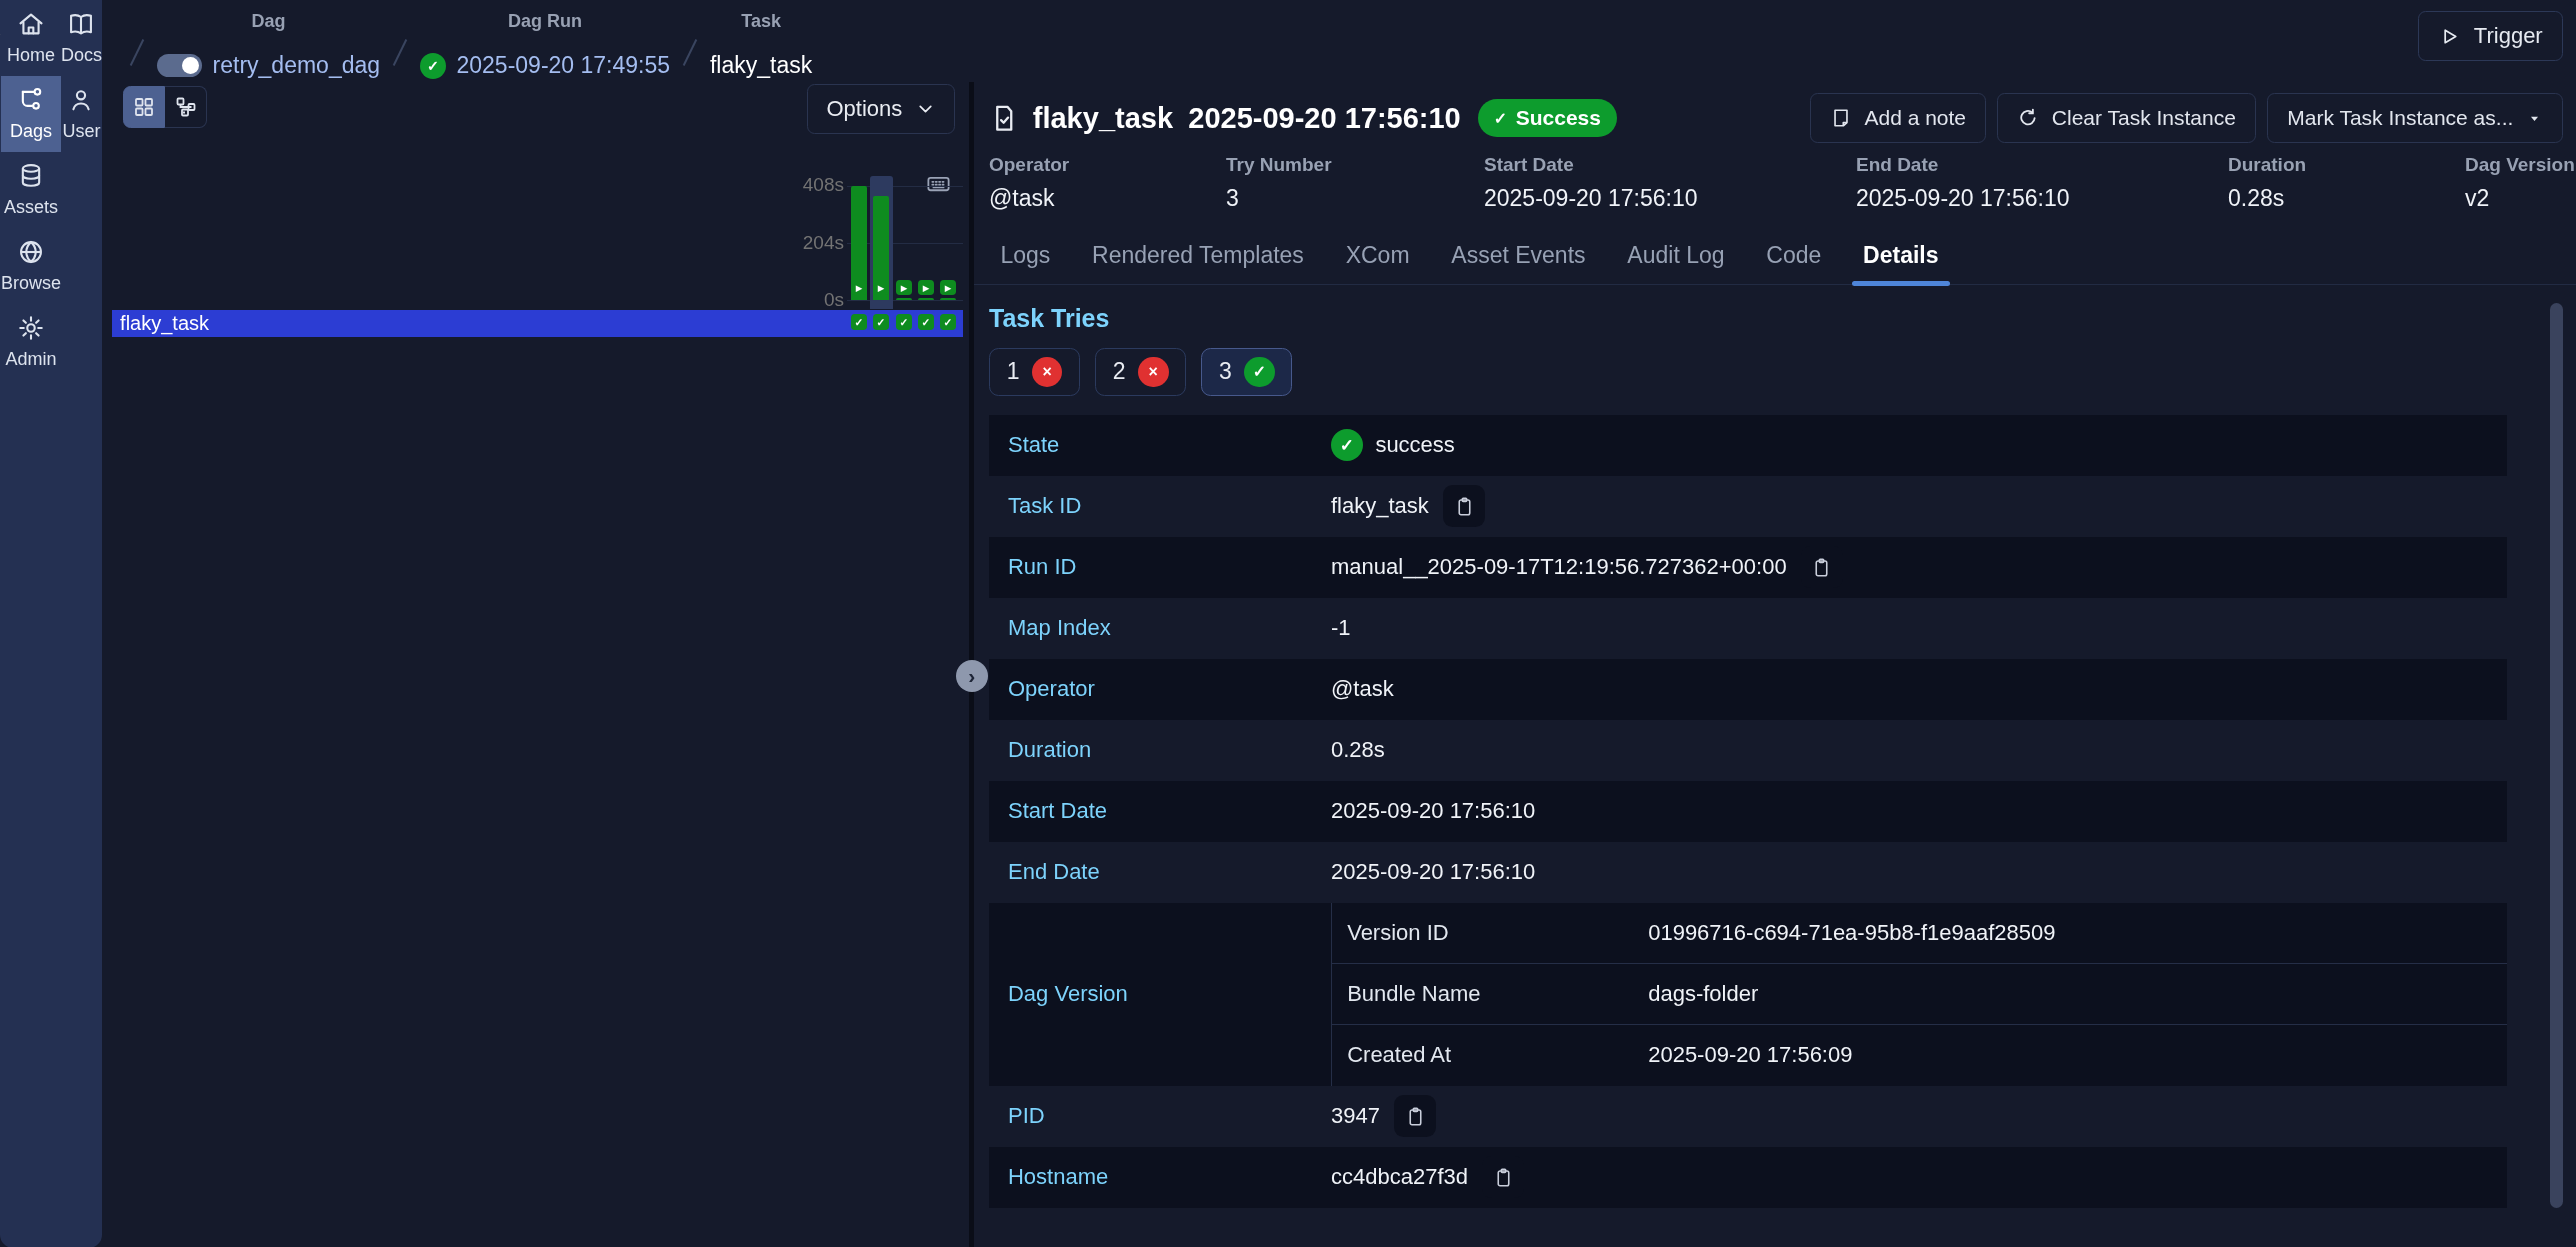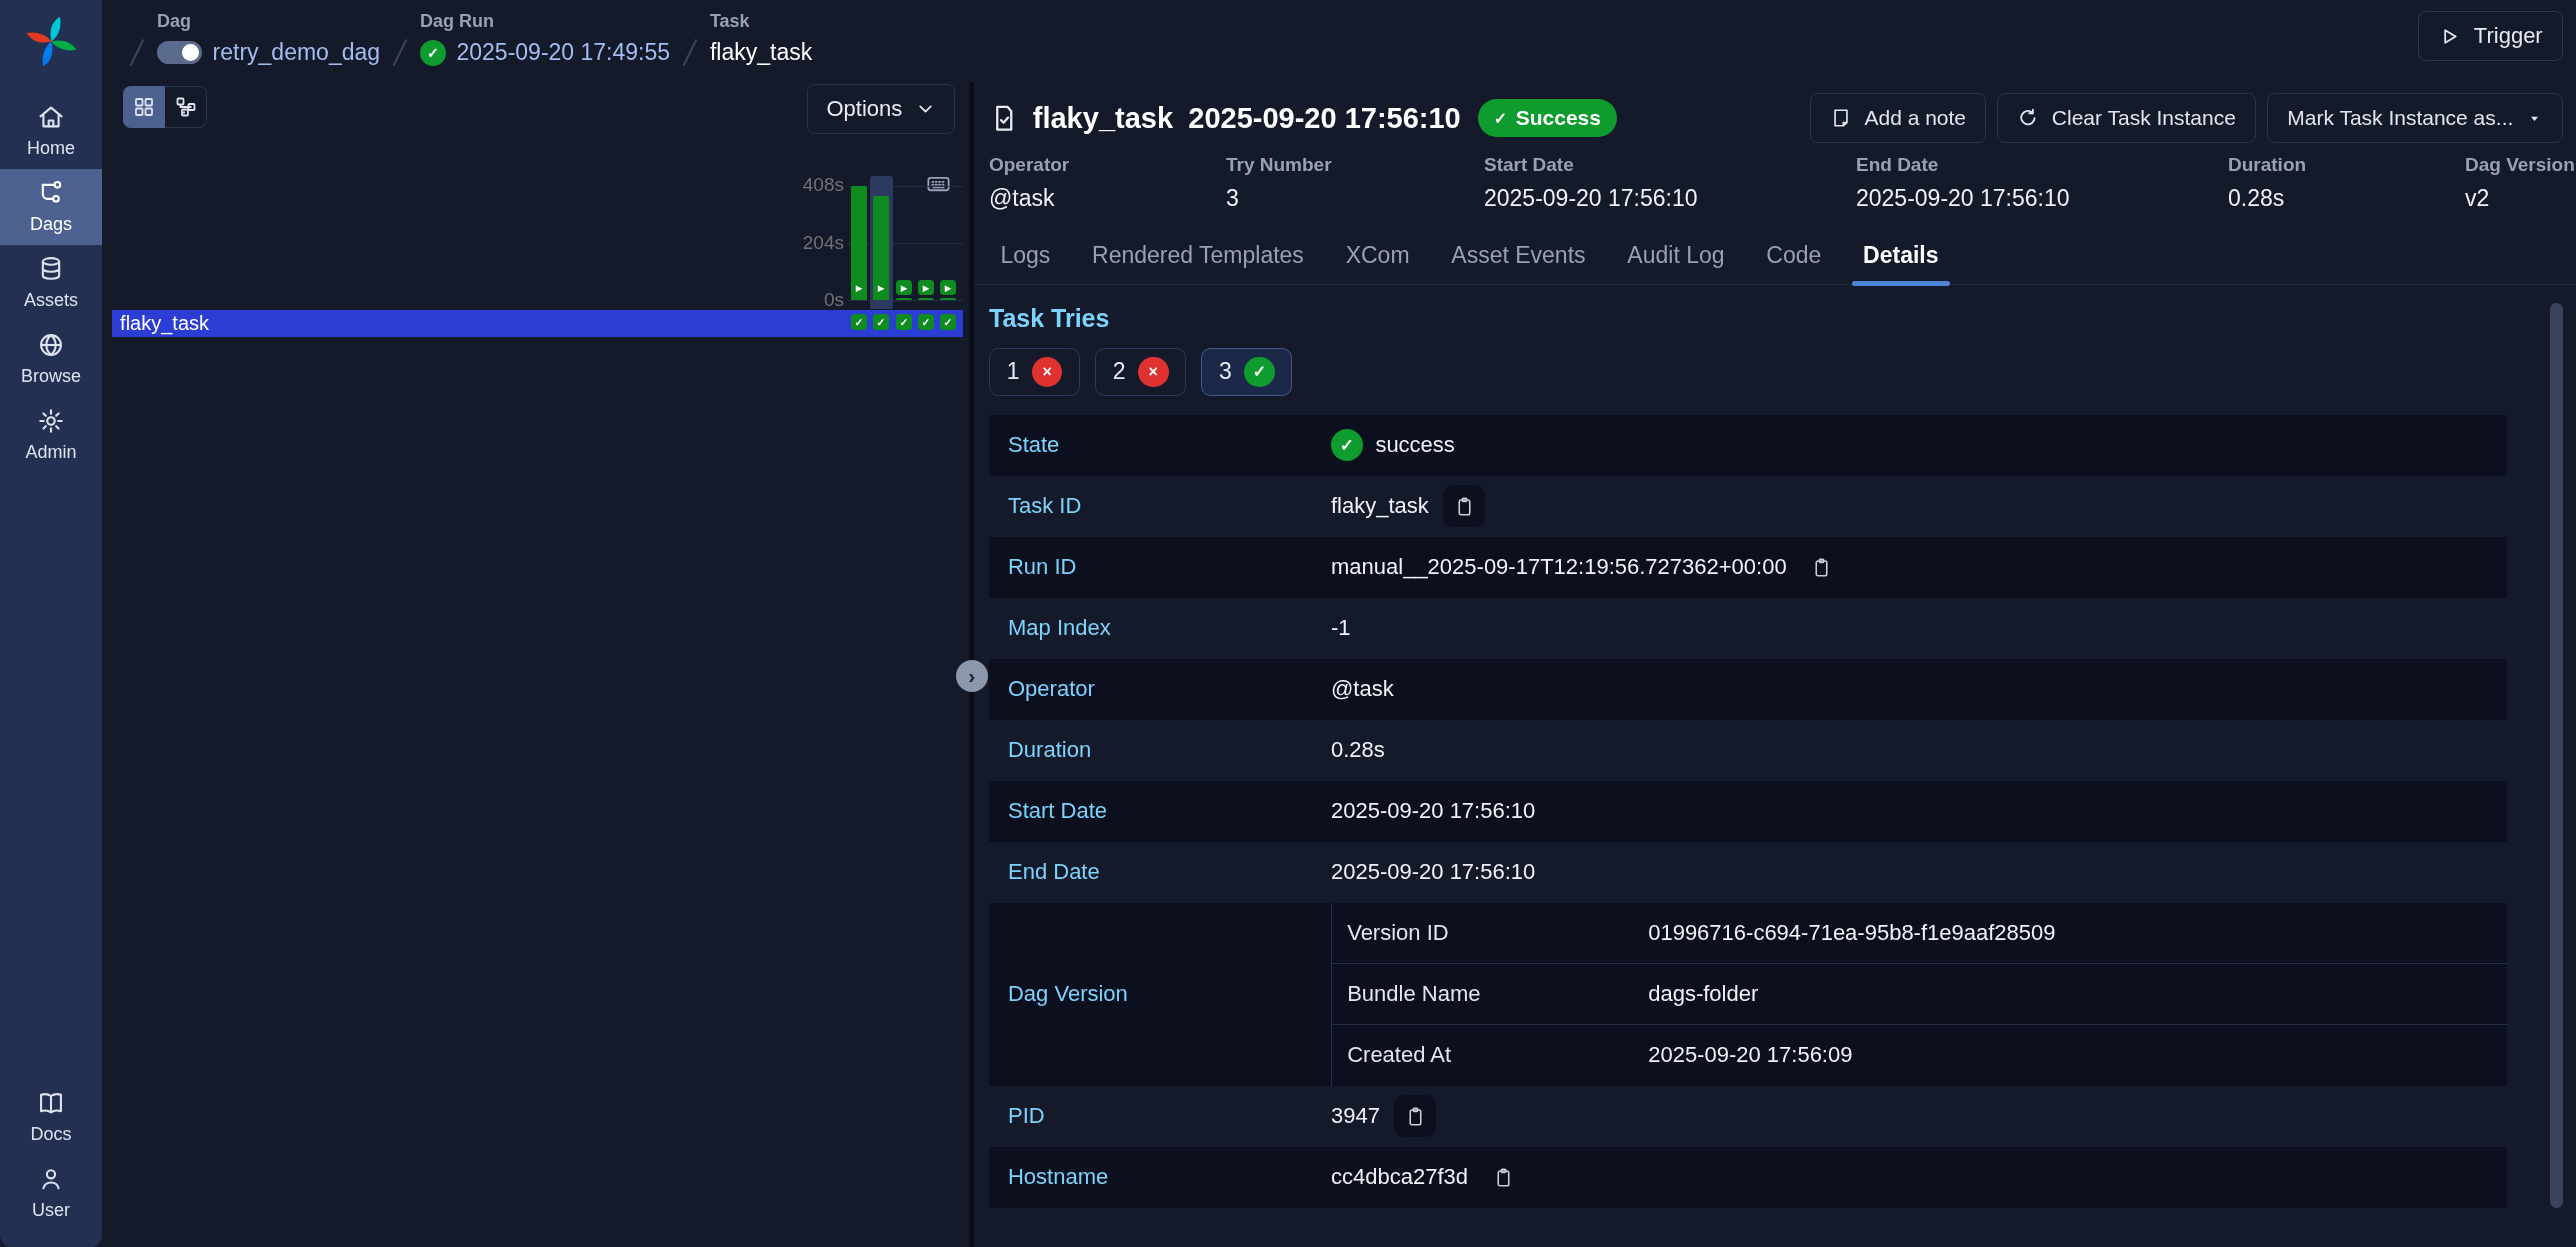--- a/index.html
+++ b/index.html
@@ -6,36 +6,36 @@
   html,body { background:#0b0e18; }
   body {
     width:2576px; height:1248px; overflow:hidden;
     font-family:"Liberation Sans", sans-serif;
     color:#e9ecf2; font-size:22px;
   }
   .app { display:flex; width:100%; height:100%; background:#151a2b; }
 
   
   .sidebar { width:102px; flex:none; background:#243052; border-radius:0 0 13.3px 13.3px;
-             display:flex; flex-direction:column; height:100%; }
+             display:flex; flex-direction:row; height:100%; }
   .logo { width:53px; height:53px; margin:15.2px auto 25px; }
   .side-item { height:76px; display:flex; flex-direction:column; align-items:center;
                justify-content:center; gap:6.7px; color:#dde3ee; font-size:18px; cursor:pointer; }
   .side-item .icon { width:28px; height:28px; }
   .side-item.active { background:#4d6191; color:#fff; }
   .side-spacer { flex:1; }
   .side-bottom { margin-bottom:17px; }
   .icon svg { width:100%; height:100%; display:block; }
 
   
   .main { flex:1; display:flex; flex-direction:column; min-width:0; }
   .topbar { height:82px; flex:none; display:flex; align-items:flex-start; padding:11.4px 13.3px 0 15.2px; }
   .breadcrumb { display:flex; }
   .bc-sep { width:1.9px; height:29px; background:#3a4560; transform:rotate(26deg); margin:27px 19px 0; }
-  .bc-item { display:flex; flex-direction:column; gap:7px; }
+  .bc-item { display:flex; flex-direction:column; gap:20px;text-align:center; }
   .bc-label { font-size:18px; color:#98a1b3; font-weight:700; }
   .bc-value-row { display:flex; align-items:center; gap:10.5px; font-size:23px; color:#fff; }
   .bc-value.link { color:#a4bdf0; }
   .toggle { width:45px; height:23px; border-radius:12.4px; background:#5b6b8e; position:relative; }
   .toggle::after { content:""; position:absolute; right:2.9px; top:2.9px; width:17px; height:17px;
                    border-radius:50%; background:#fff; }
   .bc-check { width:26px; height:26px; border-radius:50%; background:#0d9c2d; color:#fff;
               display:flex; align-items:center; justify-content:center; font-size:14.3px; font-weight:700; }
   .topbar-right { margin-left:auto; display:flex; gap:13.3px; align-items:center; }
   .tb-btn { height:50px; display:flex; align-items:center; gap:13.3px; padding:0 19px;

